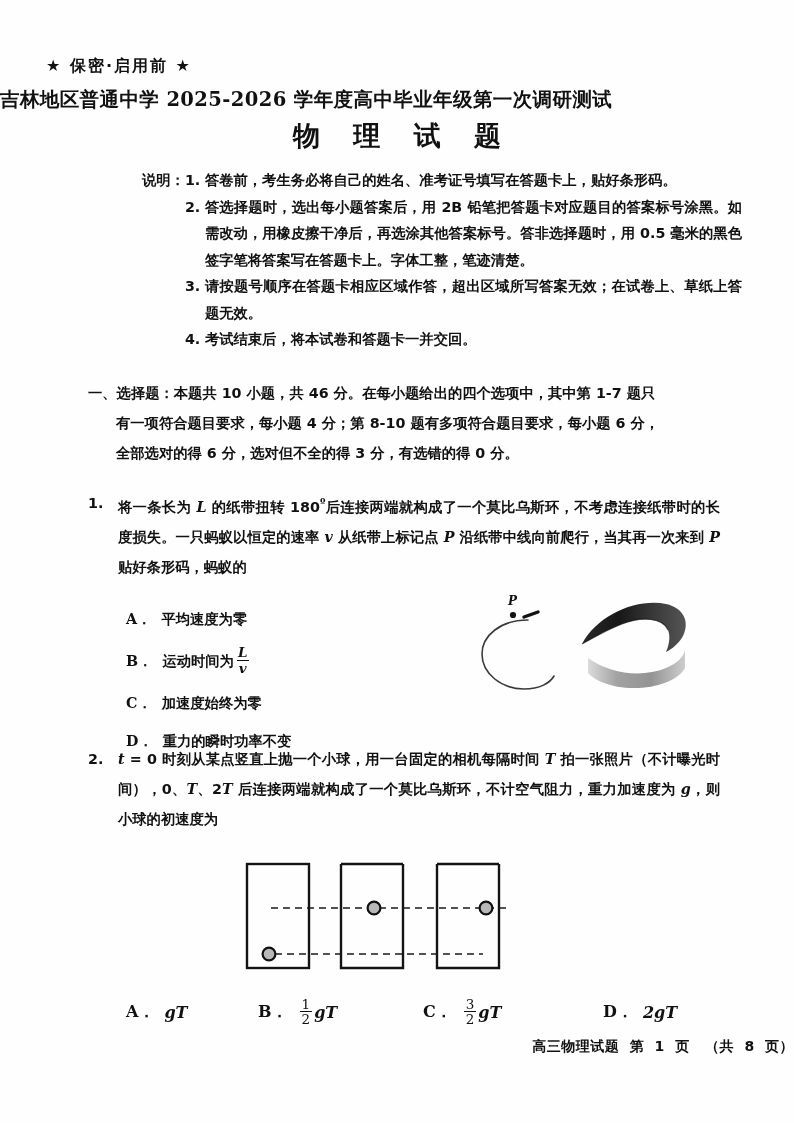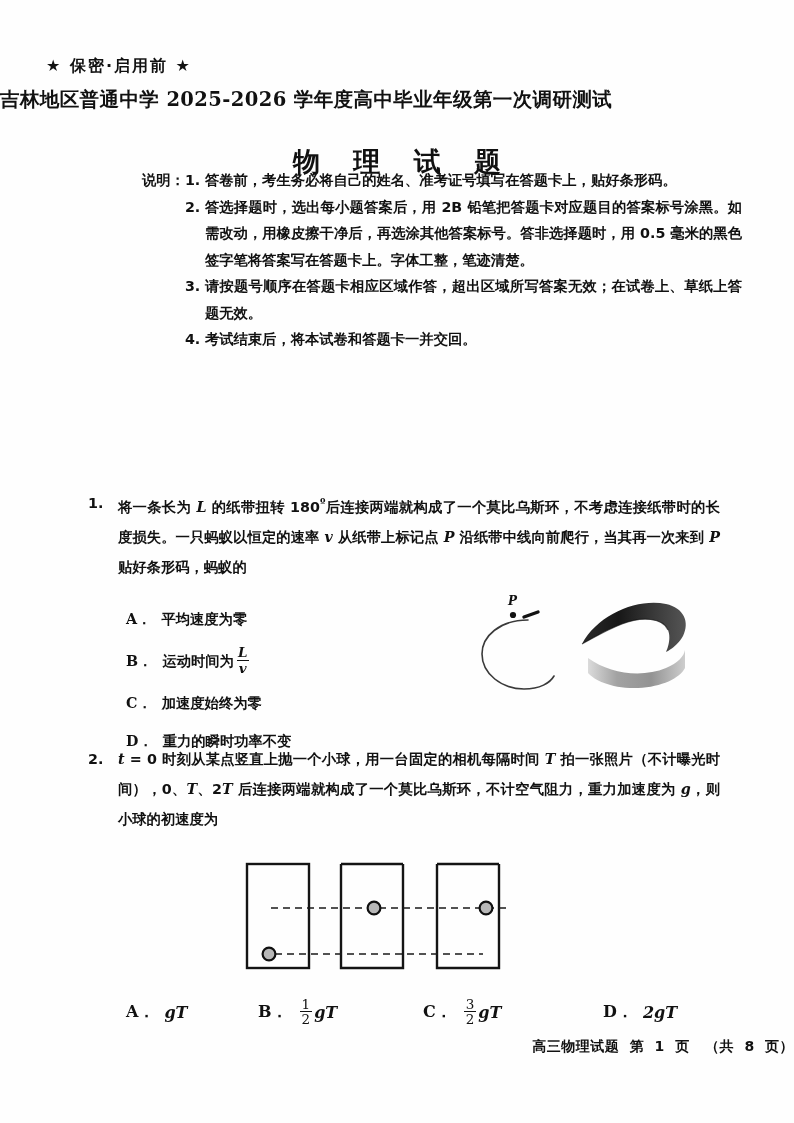--- a/index.html
+++ b/index.html
@@ -53,21 +53,20 @@
     position: absolute;
     left: 0;
     top: 118px;
     width: 794px;
     text-align: center;
     font-size: 27px;
     font-weight: 700;
     font-family: "DejaVu Serif", "Liberation Serif", serif;
     letter-spacing: 12px;
     text-indent: 12px;
-    margin-top: 26px;
   }
 
   
   .instructions {
     position: absolute;
     left: 142px;
     top: 157px;
     width: 600px;
     font-size: 14.3px;
     line-height: 26.5px;
@@ -264,20 +263,25 @@
           <span class="instr-text">请按题号顺序在答题卡相应区域作答，超出区域所写答案无效；在试卷上、草纸上答题无效。</span>
         </div>
         <div class="instr-item">
           <span class="instr-num">4.</span>
           <span class="instr-text">考试结束后，将本试卷和答题卡一并交回。</span>
         </div>
       </div>
     </div>
   </div>
 
+  <div class="section-heading">
+    <span>一、选择题：本题共 10 小题，共 46 分。在每小题给出的四个选项中，其中第 1-7 题只</span>
+    <span class="cont">有一项符合题目要求，每小题 4 分；第 8-10 题有多项符合题目要求，每小题 6 分，</span>
+    <span class="cont">全部选对的得 6 分，选对但不全的得 3 分，有选错的得 0 分。</span>
+  </div>
 
   <div class="question q1">
     <span class="q-num">1.</span>
     <div class="q-body">
       <span>将一条长为 </span><span class="ital">L</span><span> 的纸带扭转 180</span><span class="up" style="font-size:11px;vertical-align:super;">º</span><span>后连接两端就构成了一个莫比乌斯环，不考虑连接纸带时的长度损失。一只蚂蚁以恒定的速率 </span><span class="ital">v</span><span> 从纸带上标记点 </span><span class="ital">P</span><span> 沿纸带中线向前爬行，当其再一次来到 </span><span class="ital">P</span><span> 贴好条形码，蚂蚁的</span>
     </div>
   </div>
 
   <div class="opt-list opt-q1">
     <div class="opt-row">

